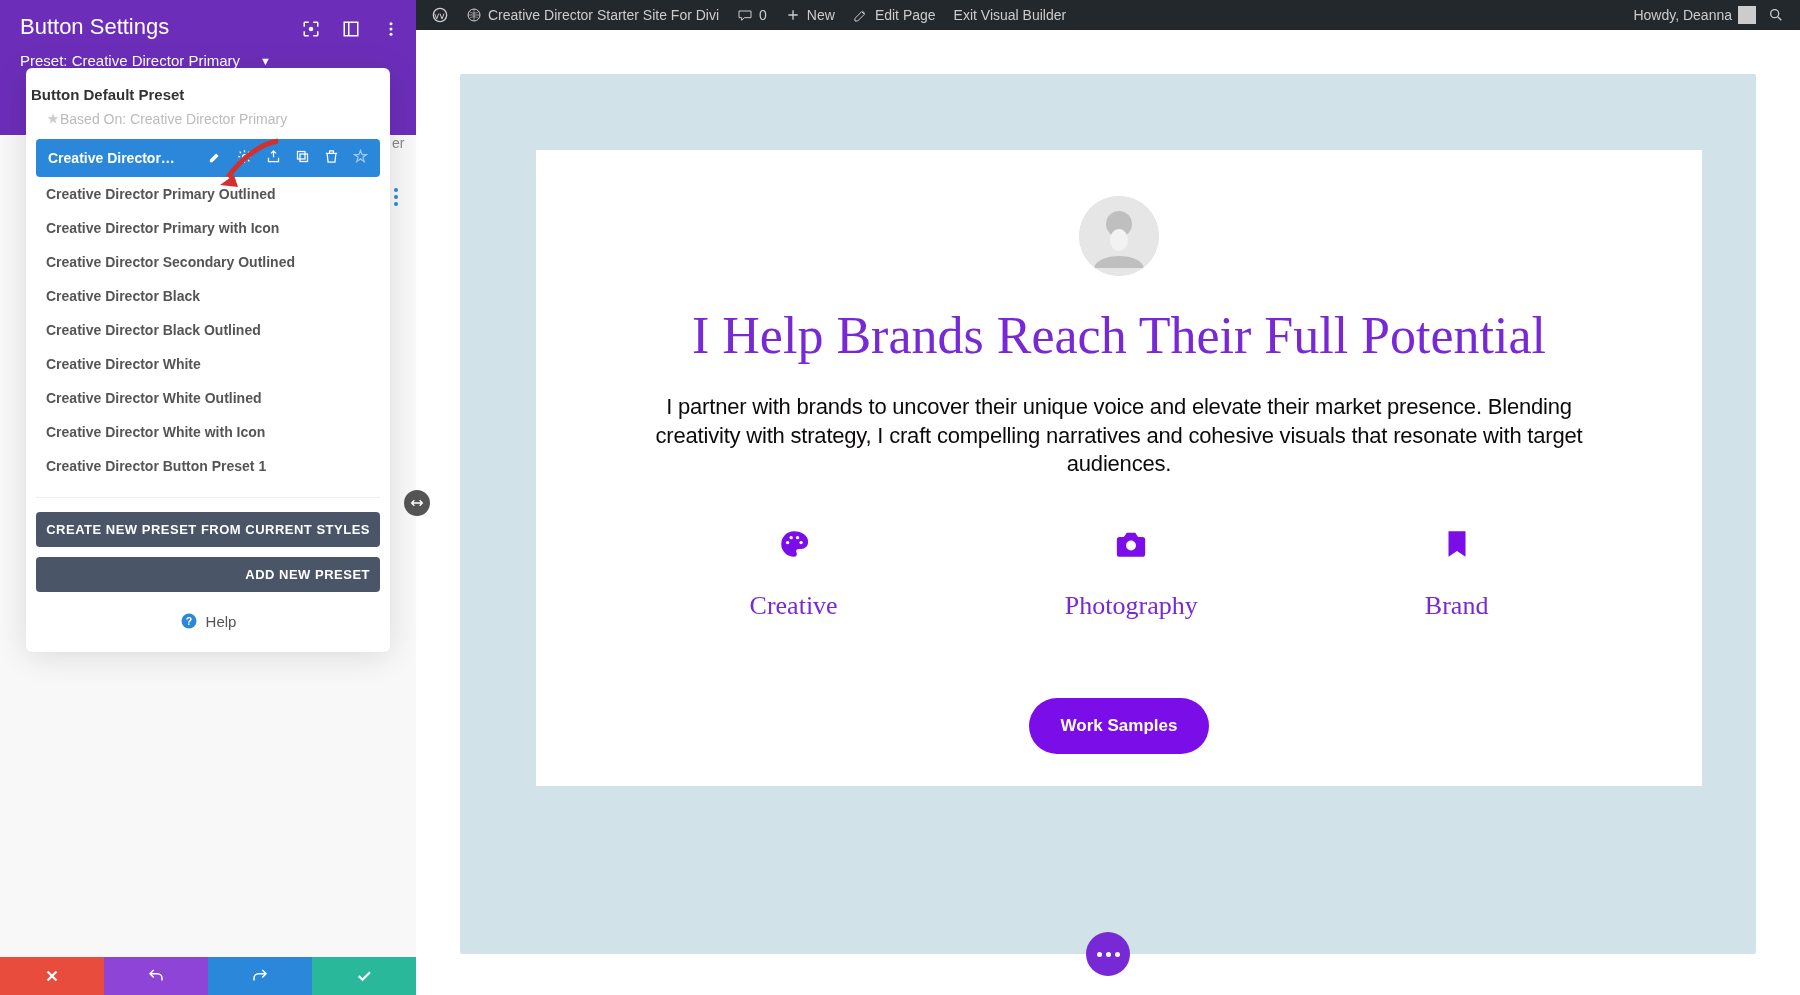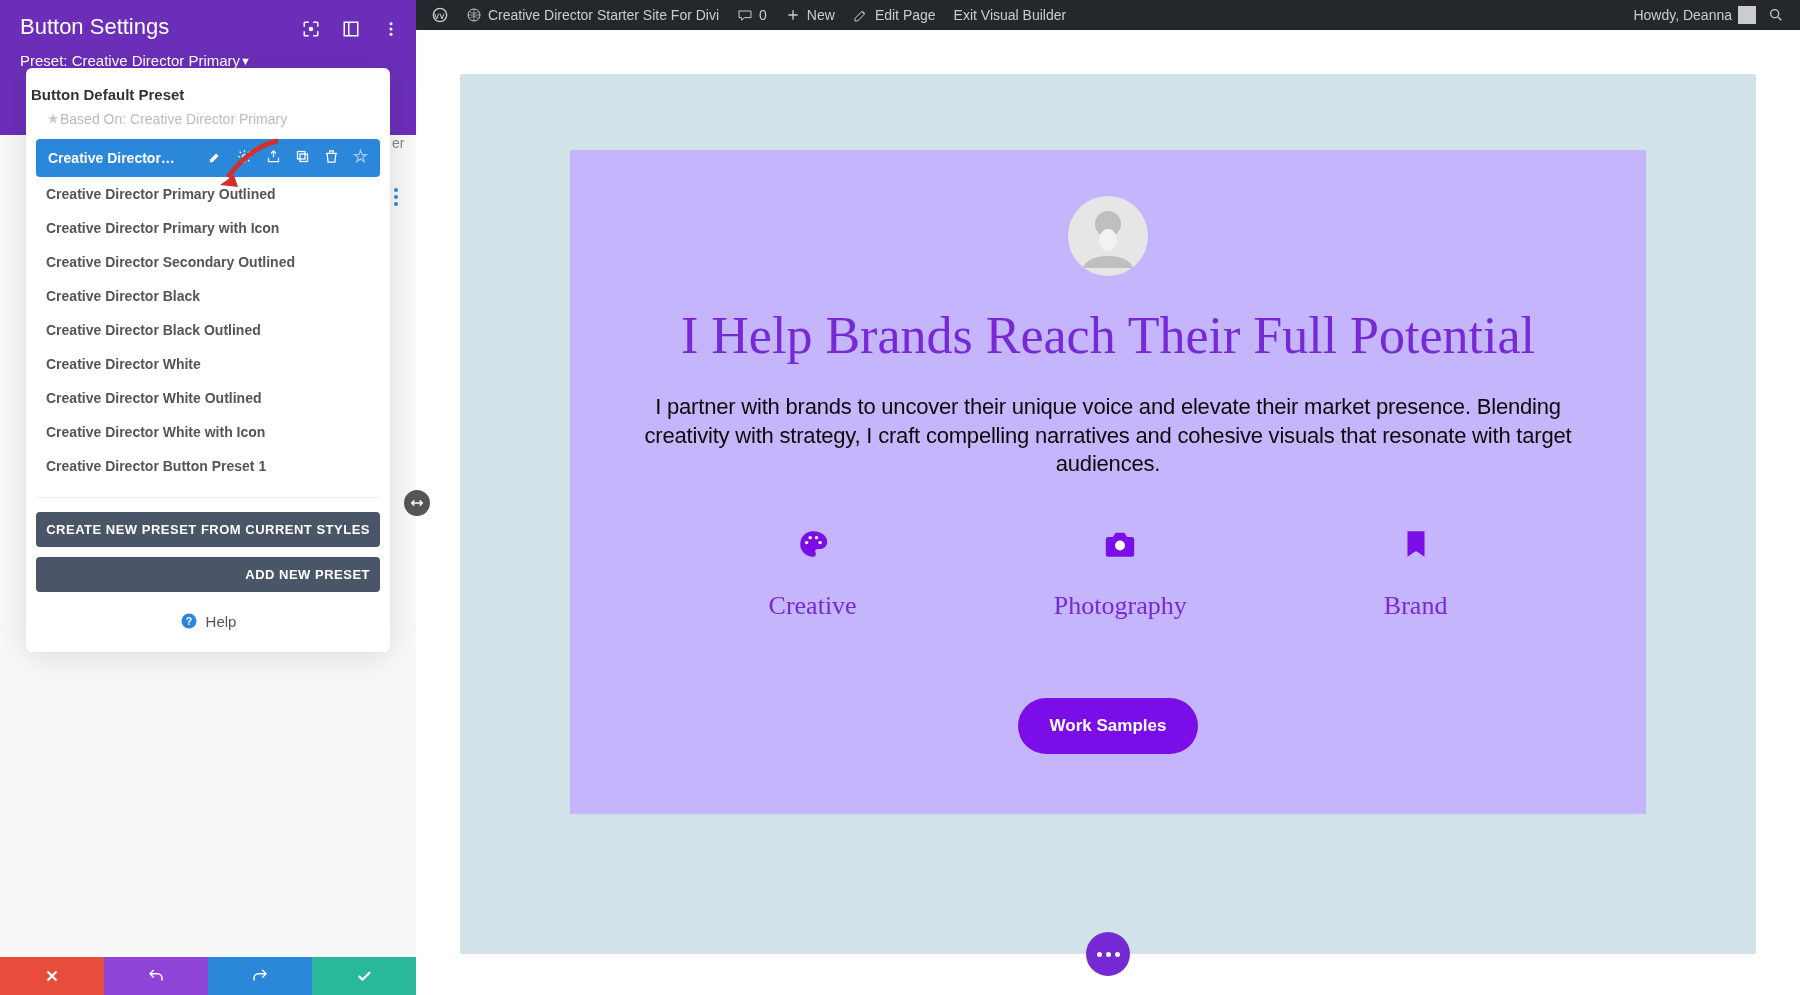--- a/index.html
+++ b/index.html
@@ -13,21 +13,21 @@
 .wp-admin-bar .wp-icon, .wp-admin-bar svg { width: 16px; height: 16px; fill: #ccc; }
 .wp-admin-bar .avatar-sq { width: 18px; height: 18px; background: #ccc; }
 
 
 .sidebar-panel { position: absolute; top: 0; left: 0; width: 416px; height: 100%; background: #f8f8f8; z-index: 20; }
 
 .panel-header { background: #6c2eb9; color: #fff; padding: 14px 20px 16px; position: relative; }
 .panel-header .title { font-size: 22px; font-weight: 500; }
 .panel-header .header-icons { position: absolute; right: 16px; top: 20px; display: flex; gap: 22px; }
 .panel-header .header-icons svg { width: 18px; height: 18px; fill: #fff; cursor: pointer; }
-.panel-header .preset-row { margin-top: 12px; font-size: 15px; display: flex; align-items: center; gap: 0; cursor: pointer; }
+.panel-header .preset-row { margin-top: 12px; font-size: 15px; display: flex; align-items: center; gap: 20px; cursor: pointer; }
 .panel-header .preset-row .chev { font-size: 11px; }
 
 .purple-bar { background: #6c2eb9; height: 50px; }
 
 .tab-text-partial { position: absolute; top: 135px; left: 392px; color: #888; font-size: 14px; }
 
 
 .preset-dropdown { position: absolute; top: 68px; left: 26px; width: 364px; background: #fff; border-radius: 6px; box-shadow: 0 4px 32px rgba(0,0,0,0.12); z-index: 30; padding-bottom: 16px; }
 .preset-dropdown .default-preset { padding: 18px 5px 4px; font-size: 15px; font-weight: 600; color: #333; }
 .preset-dropdown .based-on { padding: 4px 20px 12px; font-size: 14px; color: #bbb; display: flex; align-items: center; }
@@ -59,21 +59,21 @@
 .bottom-bar .bb-btn { flex: 1; display: flex; align-items: center; justify-content: center; cursor: pointer; }
 .bottom-bar .bb-btn svg { width: 18px; height: 18px; fill: #fff; }
 .bb-red { background: #e74c3c; }
 .bb-purple { background: #8e44d7; }
 .bb-blue { background: #2b87da; }
 .bb-green { background: #29b99a; }
 
 
 .main-canvas { position: absolute; top: 30px; left: 416px; right: 0; bottom: 0; background: #fff; padding: 44px; overflow: hidden; }
 .pale-section { background: #d1e3e9; border-radius: 2px; padding: 76px; min-height: 880px; position: relative; }
-.white-card { background: #c4b5fd; width: 1076px; margin: 0 auto; padding: 46px 60px 60px; text-align: center; }
+.white-card { background: #ffffff; width: 1166px; margin: 0 auto; padding: 46px 60px 32px; text-align: center; }
 
 .avatar-circle { width: 80px; height: 80px; border-radius: 50%; background: #ddd; margin: 0 auto 30px; overflow: hidden; display: flex; align-items: center; justify-content: center; }
 .avatar-circle svg { width: 80px; height: 80px; }
 
 .hero-title { font-family: Georgia, 'Times New Roman', serif; font-size: 52px; color: #7829d6; font-weight: 400; margin-bottom: 28px; }
 .hero-text { font-size: 22px; color: #0d0a0a; line-height: 1.3; max-width: 960px; margin: 0 auto 48px; font-weight: 500; letter-spacing: -0.2px; }
 
 .icon-row { display: flex; justify-content: space-around; margin-bottom: 54px; padding: 0 40px; }
 .icon-col { display: flex; flex-direction: column; align-items: center; gap: 30px; }
 .icon-col svg { width: 34px; height: 34px; fill: #7a0de8; }

